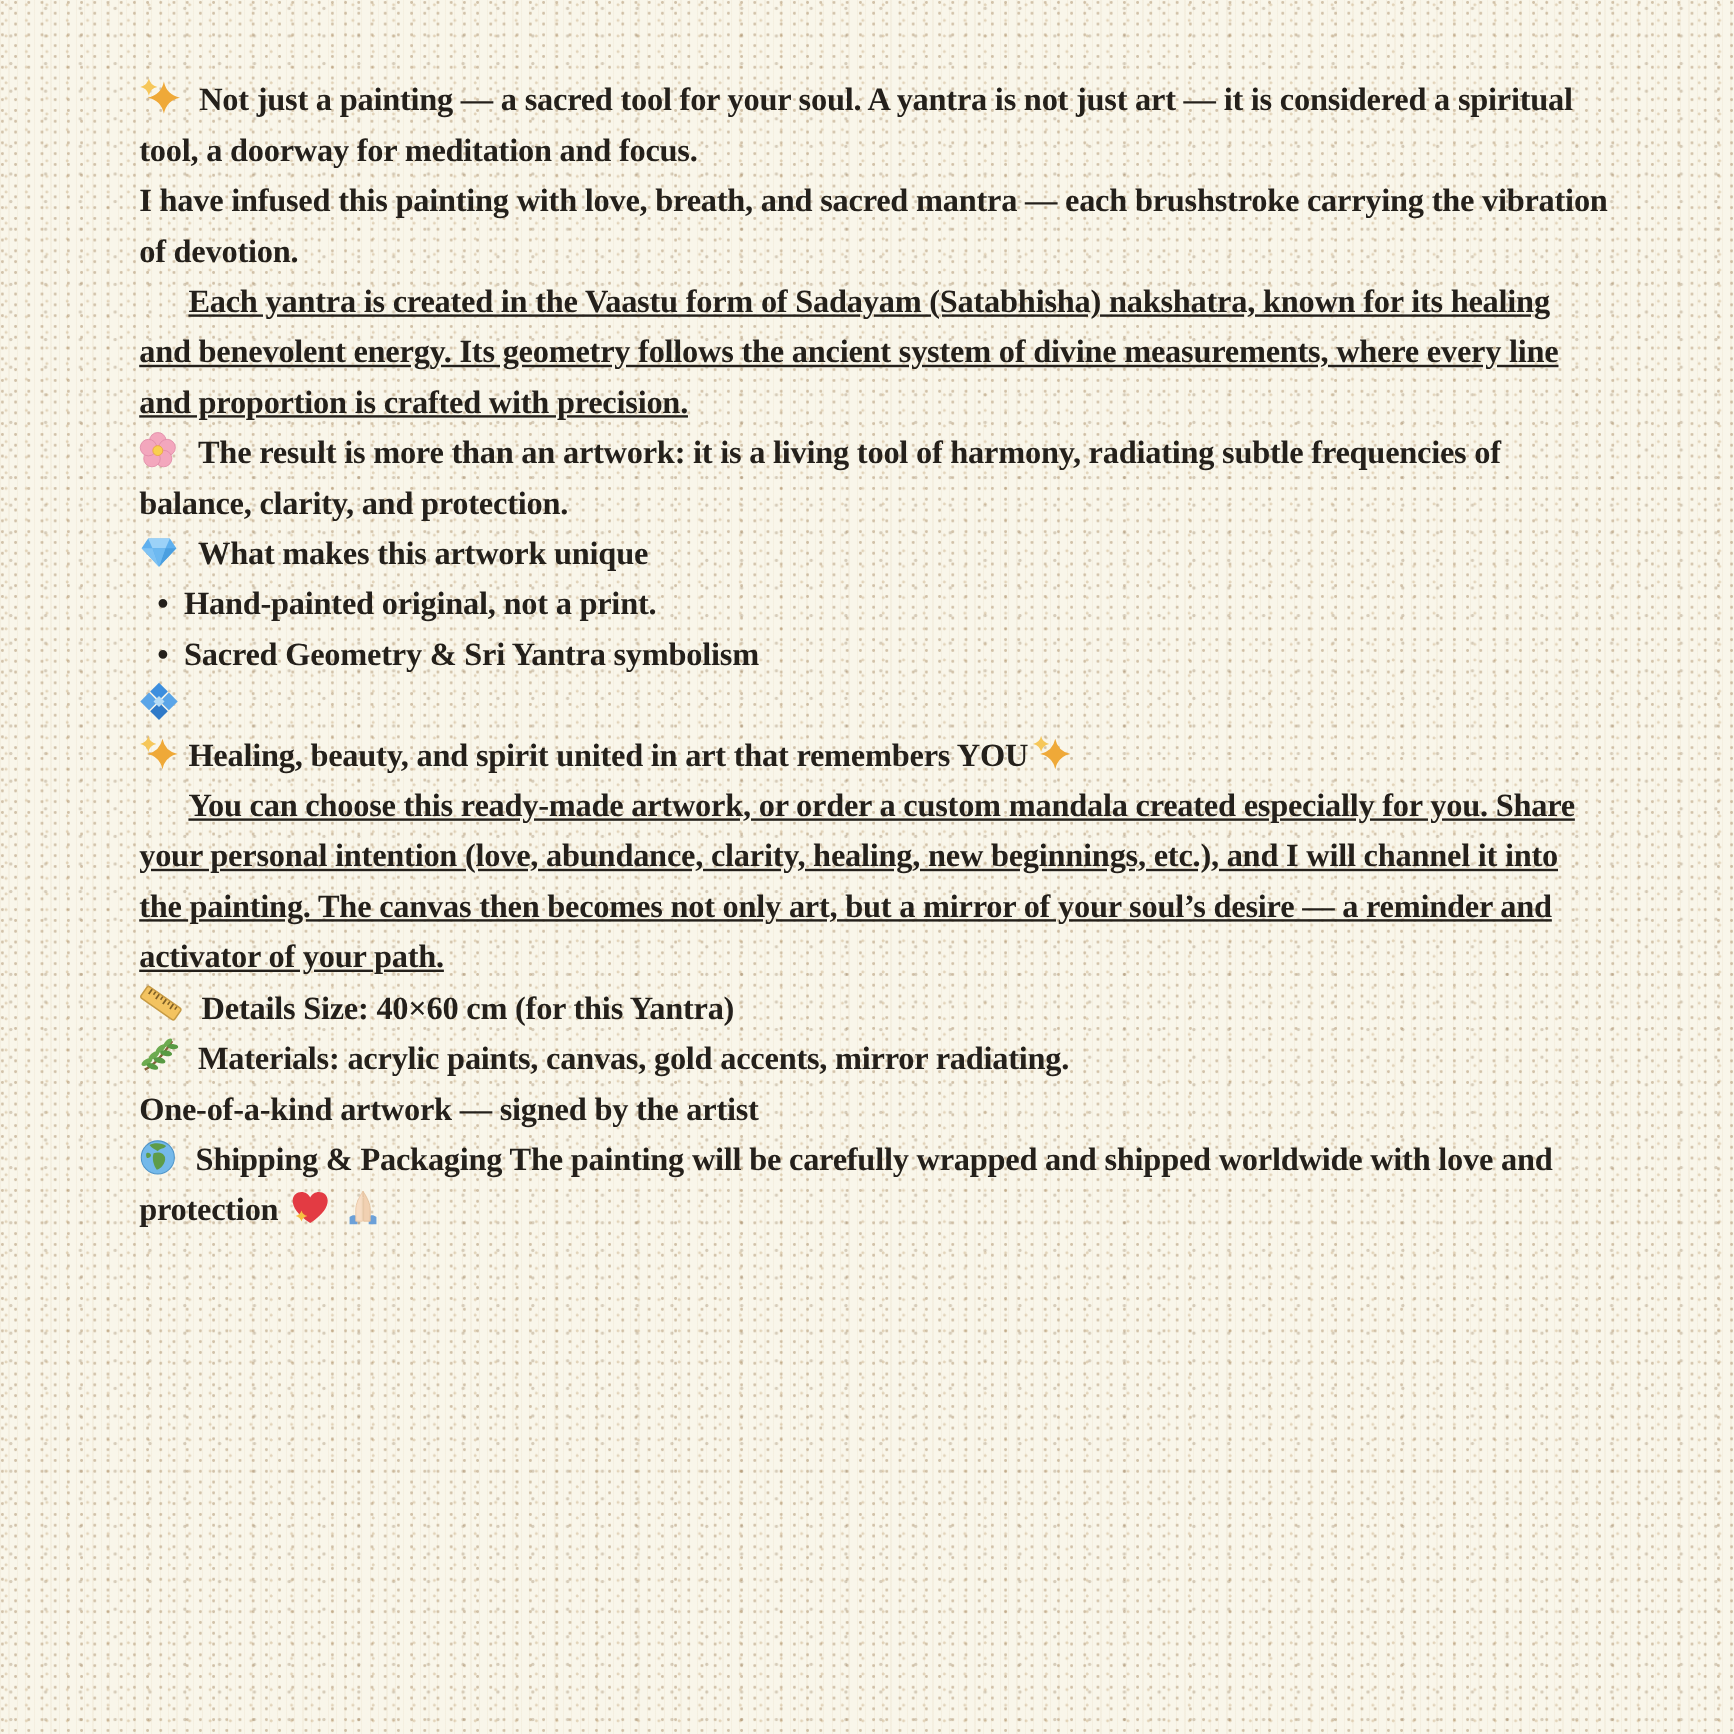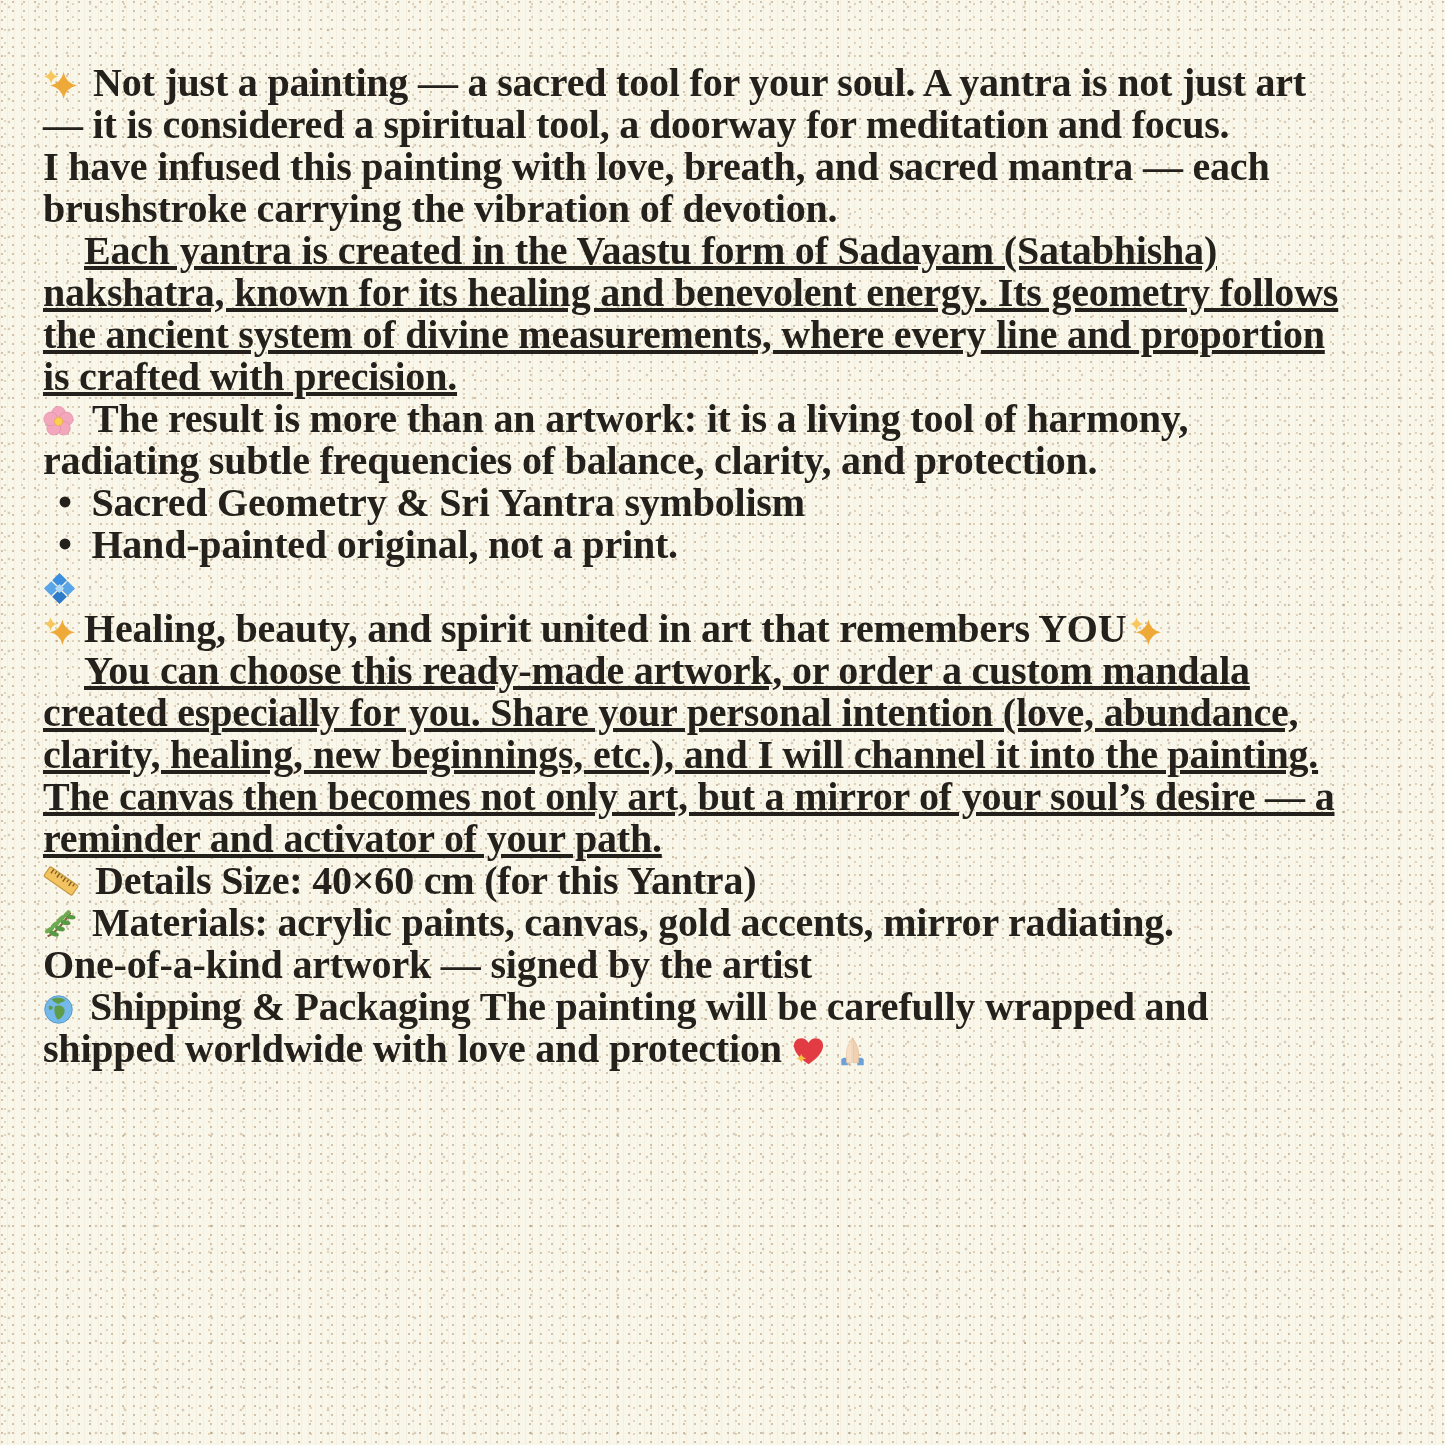--- a/index.html
+++ b/index.html
@@ -12,22 +12,22 @@
       radial-gradient(circle at 2px 2px, rgba(155,121,78,0.42) 0.9px, rgba(155,121,78,0) 1.5px),
       radial-gradient(circle at 5px 4px, rgba(188,154,105,0.38) 0.9px, rgba(188,154,105,0) 1.5px),
       radial-gradient(circle at 9px 7px, rgba(124,94,58,0.28) 1px, rgba(124,94,58,0) 1.7px),
       repeating-linear-gradient(90deg, rgba(205,180,140,0.10) 0 1px, rgba(0,0,0,0) 1px 7px);
     background-size: 11px 9px, 17px 13px, 29px 23px, auto;
     font-family: "Liberation Serif", "DejaVu Serif", serif;
     font-weight: 700;
     color: #24201b;
   }
   .content {
-    padding: 62px 105px 0 43px;
-    font-size: 40px;
+    padding: 62px 105px 0 116px;
+    font-size: 27px;
     line-height: 42px;
     letter-spacing: -0.2px;
   }
   p.p { margin: 0; }
   .section { margin-top: 42px; }
   .indent { text-indent: 41px; text-decoration: underline; }
   ul.bullets { margin: 0; padding: 0; list-style: none; }
   ul.bullets li {
     padding-left: 59px;
     text-indent: -44px;
@@ -70,24 +70,33 @@
     <span class="ic ic-flower"><svg width="31" height="31" viewBox="0 0 36 36">
           <circle cx="18" cy="8.5" r="8" fill="#f3a7bd" stroke="#e18ba8" stroke-width="0.8"></circle>
           <circle cx="27" cy="15.1" r="8" fill="#f3a7bd" stroke="#e18ba8" stroke-width="0.8"></circle>
           <circle cx="23.6" cy="25.7" r="8" fill="#f3a7bd" stroke="#e18ba8" stroke-width="0.8"></circle>
           <circle cx="12.4" cy="25.7" r="8" fill="#f3a7bd" stroke="#e18ba8" stroke-width="0.8"></circle>
           <circle cx="9" cy="15.1" r="8" fill="#f3a7bd" stroke="#e18ba8" stroke-width="0.8"></circle>
           <circle cx="18" cy="18" r="4.8" fill="#f9d04f" stroke="#e8a63c" stroke-width="0.8"></circle>
         </svg></span><span>The result is more than an artwork: it is a living tool of harmony, radiating subtle frequencies of balance, clarity, and protection.</span>
   </p>
 
+  <p class="p section">
+    <span class="ic"><svg width="33" height="29" viewBox="0 0 36 32">
+          <polygon points="8,3 28,3 34,12 18,29 2,12" fill="#5fb0ee"></polygon>
+          <polygon points="8,3 28,3 24,12 12,12" fill="#9cd2f8"></polygon>
+          <polygon points="2,12 12,12 18,29" fill="#7fc3f4"></polygon>
+          <polygon points="34,12 24,12 18,29" fill="#4a9fe0"></polygon>
+          <polygon points="12,12 24,12 18,29" fill="#6db9f1"></polygon>
+        </svg></span><span>What makes this artwork unique</span>
+  </p>
 
   <ul class="bullets">
+    <li>Hand-painted original, not a print.</li>
     <li>Sacred Geometry &amp; Sri Yantra symbolism</li>
-    <li>Hand-painted original, not a print.</li>
   </ul>
 
   <p class="p section">
     <span class="ic"><svg width="33" height="33" viewBox="0 0 36 36">
           <polygon points="18,1 26,9 18,17 10,9" fill="#3c8ede"></polygon>
           <polygon points="27,10 35,18 27,26 19,18" fill="#5aa5e8"></polygon>
           <polygon points="18,19 26,27 18,35 10,27" fill="#2f7ac8"></polygon>
           <polygon points="9,10 17,18 9,26 1,18" fill="#5aa5e8"></polygon>
           <polygon points="18,13 23,18 18,23 13,18" fill="#b5dcf6"></polygon>
         </svg></span>

